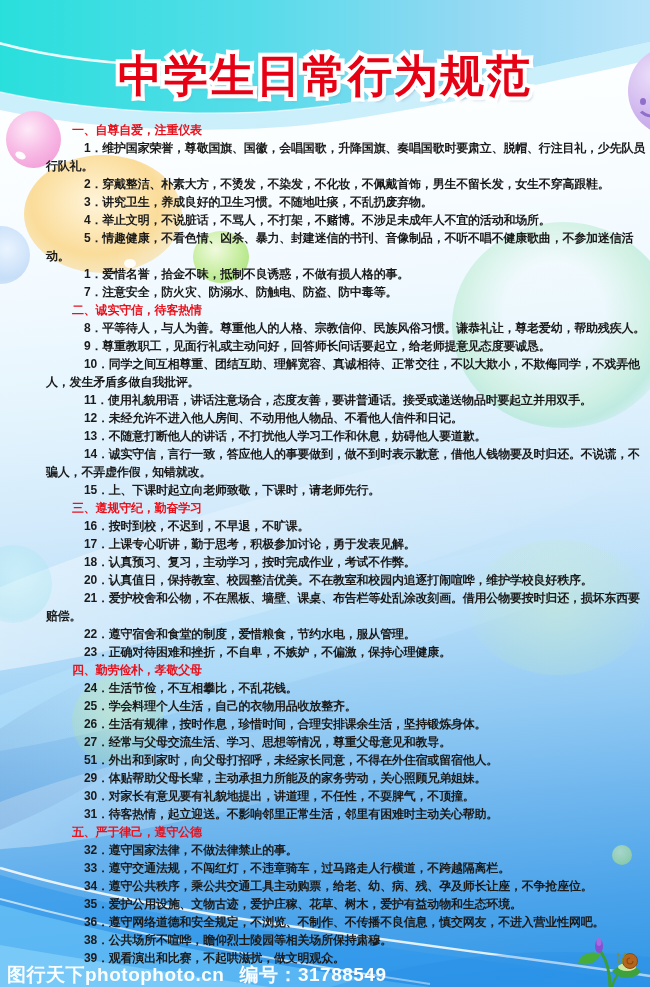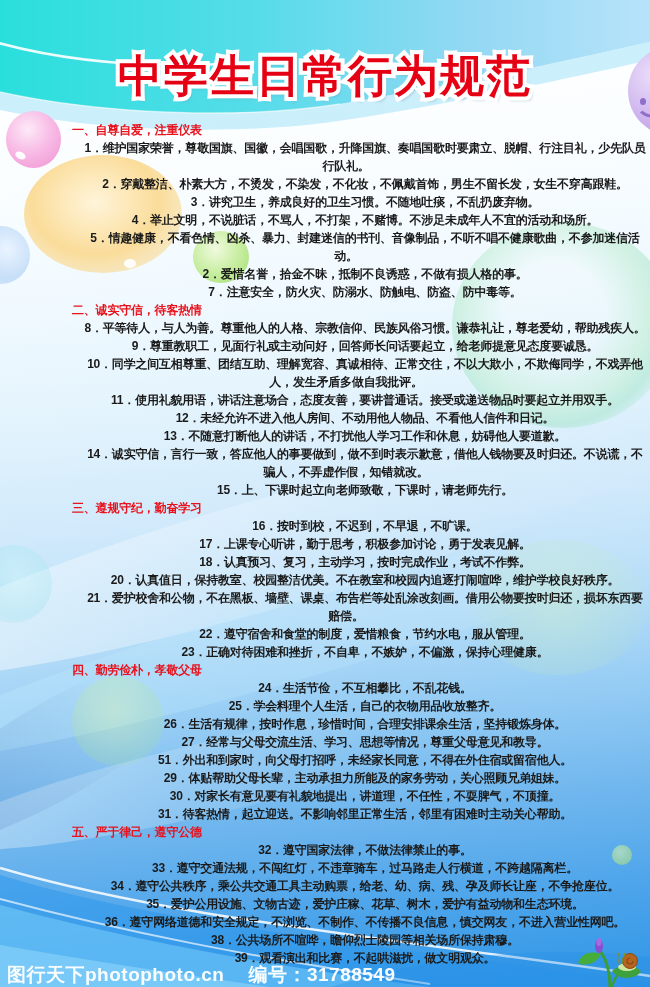--- a/index.html
+++ b/index.html
@@ -59,25 +59,25 @@
   .title{position:absolute;top:52px;left:0;width:100%;text-align:center;z-index:5;
     font-size:44px;font-weight:900;letter-spacing:2px;line-height:1.1;}
   .title-stroke{position:absolute;left:0;width:100%;color:#e60013;
     -webkit-text-stroke:8px #ffffff;text-shadow:3px 4px 3px rgba(105,130,160,.4);}
   .title-fill{position:relative;color:#e60013;}
   
   #rules{position:absolute;left:46px;top:121px;width:600px;z-index:5;
     font-size:12px;line-height:18px;font-weight:bold;color:#1a1a1a;letter-spacing:-0.2px;}
   #rules p{margin:0;}
   .sec-heading{margin-left:26px !important;color:#e8111c;}
-  .rule{text-indent:38px;text-align:center;}
+  .rule{text-indent:38px;}
   
   .watermark{position:absolute;left:7px;top:962px;z-index:6;color:rgba(255,255,255,.96);
     font-size:19px;font-weight:bold;letter-spacing:.5px;white-space:nowrap;}
-  .watermark .wm-serial{margin-left:24px;}
+  .watermark .wm-serial{margin-left:15px;}
   
   .plant{position:absolute;right:2px;bottom:0;z-index:4;}
 </style>
 </head>
 <body>
 
 <svg class="layer top-wave" width="650" height="160" viewBox="0 0 650 160">
   <defs>
     <linearGradient id="topgrad" x1="0" y1="0" x2="1" y2="0">
       <stop offset="0" stop-color="#29dfdc"></stop>
@@ -126,21 +126,21 @@
   <span class="title-fill">中学生日常行为规范</span>
 </div>
 
 <div id="rules">
     <p class="sec-heading">一、自尊自爱，注重仪表</p>
     <p class="rule">1．维护国家荣誉，尊敬国旗、国徽，会唱国歌，升降国旗、奏唱国歌时要肃立、脱帽、行注目礼，少先队员行队礼。</p>
     <p class="rule">2．穿戴整洁、朴素大方，不烫发，不染发，不化妆，不佩戴首饰，男生不留长发，女生不穿高跟鞋。</p>
     <p class="rule">3．讲究卫生，养成良好的卫生习惯。不随地吐痰，不乱扔废弃物。</p>
     <p class="rule">4．举止文明，不说脏话，不骂人，不打架，不赌博。不涉足未成年人不宜的活动和场所。</p>
     <p class="rule">5．情趣健康，不看色情、凶杀、暴力、封建迷信的书刊、音像制品，不听不唱不健康歌曲，不参加迷信活动。</p>
-    <p class="rule">2．爱惜名誉，拾金不昧，抵制不良诱惑，不做有损人格的事。</p>
+    <p class="rule">1．爱惜名誉，拾金不昧，抵制不良诱惑，不做有损人格的事。</p>
     <p class="rule">7．注意安全，防火灾、防溺水、防触电、防盗、防中毒等。</p>
     <p class="sec-heading">二、诚实守信，待客热情</p>
     <p class="rule">8．平等待人，与人为善。尊重他人的人格、宗教信仰、民族风俗习惯。谦恭礼让，尊老爱幼，帮助残疾人。</p>
     <p class="rule">9．尊重教职工，见面行礼或主动问好，回答师长问话要起立，给老师提意见态度要诚恳。</p>
     <p class="rule">10．同学之间互相尊重、团结互助、理解宽容、真诚相待、正常交往，不以大欺小，不欺侮同学，不戏弄他人，发生矛盾多做自我批评。</p>
     <p class="rule">11．使用礼貌用语，讲话注意场合，态度友善，要讲普通话。接受或递送物品时要起立并用双手。</p>
     <p class="rule">12．未经允许不进入他人房间、不动用他人物品、不看他人信件和日记。</p>
     <p class="rule">13．不随意打断他人的讲话，不打扰他人学习工作和休息，妨碍他人要道歉。</p>
     <p class="rule">14．诚实守信，言行一致，答应他人的事要做到，做不到时表示歉意，借他人钱物要及时归还。不说谎，不骗人，不弄虚作假，知错就改。</p>
     <p class="rule">15．上、下课时起立向老师致敬，下课时，请老师先行。</p>

